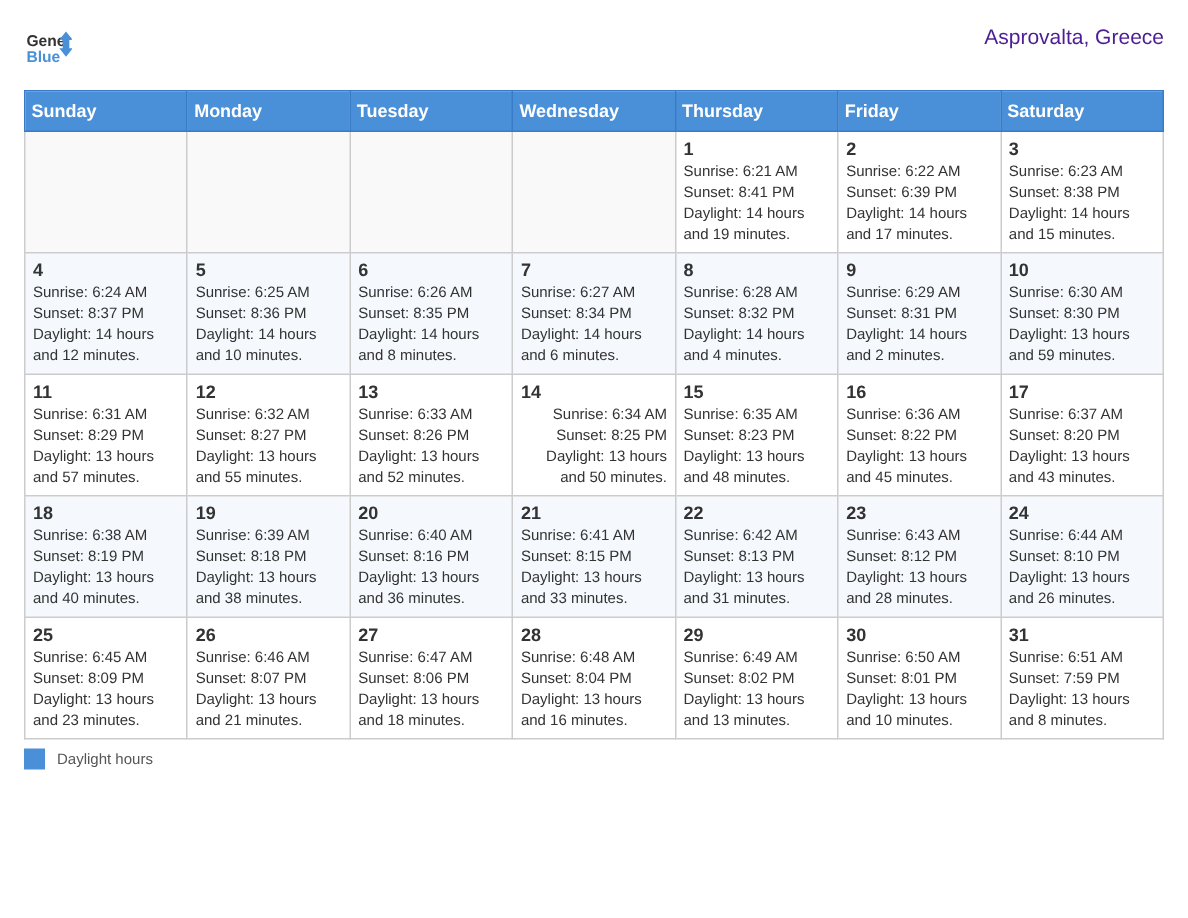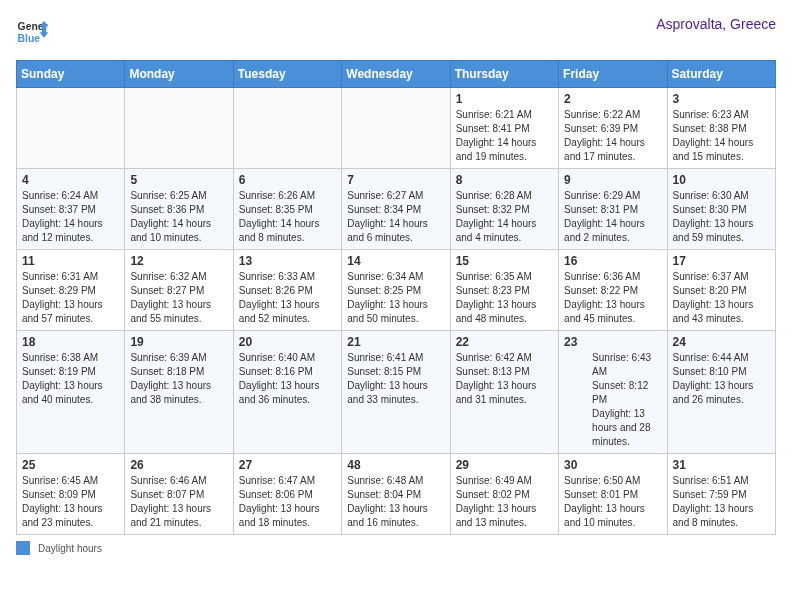--- a/index.html
+++ b/index.html
@@ -206,21 +206,21 @@
 Daylight: 13 hours and 55 minutes.</div>
         </td>
         <td>
           <span class="day-num">13</span>
           <div class="cell-content" style="white-space: pre-line;">Sunrise: 6:33 AM
 Sunset: 8:26 PM
 Daylight: 13 hours and 52 minutes.</div>
         </td>
         <td>
           <span class="day-num">14</span>
-          <div class="cell-content" style="white-space: pre-line;">Sunrise: 6:34 AM
+          <div class="cell-content" style="white-space: pre-line; text-align: right;">Sunrise: 6:34 AM
 Sunset: 8:25 PM
 Daylight: 13 hours and 50 minutes.</div>
         </td>
         <td>
           <span class="day-num">15</span>
           <div class="cell-content" style="white-space: pre-line;">Sunrise: 6:35 AM
 Sunset: 8:23 PM
 Daylight: 13 hours and 48 minutes.</div>
         </td>
         <td>
@@ -262,21 +262,21 @@
 Daylight: 13 hours and 33 minutes.</div>
         </td>
         <td>
           <span class="day-num">22</span>
           <div class="cell-content" style="white-space: pre-line;">Sunrise: 6:42 AM
 Sunset: 8:13 PM
 Daylight: 13 hours and 31 minutes.</div>
         </td>
         <td>
           <span class="day-num">23</span>
-          <div class="cell-content" style="white-space: pre-line; margin-left: 28px;">Sunrise: 6:43 AM
+          <div class="cell-content" style="white-space: pre-line;">Sunrise: 6:43 AM
 Sunset: 8:12 PM
 Daylight: 13 hours and 28 minutes.</div>
         </td>
         <td>
           <span class="day-num">24</span>
           <div class="cell-content" style="white-space: pre-line;">Sunrise: 6:44 AM
 Sunset: 8:10 PM
 Daylight: 13 hours and 26 minutes.</div>
         </td>
       </tr>
@@ -293,21 +293,21 @@
 Sunset: 8:07 PM
 Daylight: 13 hours and 21 minutes.</div>
         </td>
         <td>
           <span class="day-num">27</span>
           <div class="cell-content" style="white-space: pre-line;">Sunrise: 6:47 AM
 Sunset: 8:06 PM
 Daylight: 13 hours and 18 minutes.</div>
         </td>
         <td>
-          <span class="day-num">48</span>
+          <span class="day-num">28</span>
           <div class="cell-content" style="white-space: pre-line;">Sunrise: 6:48 AM
 Sunset: 8:04 PM
 Daylight: 13 hours and 16 minutes.</div>
         </td>
         <td>
           <span class="day-num">29</span>
           <div class="cell-content" style="white-space: pre-line;">Sunrise: 6:49 AM
 Sunset: 8:02 PM
 Daylight: 13 hours and 13 minutes.</div>
         </td>

